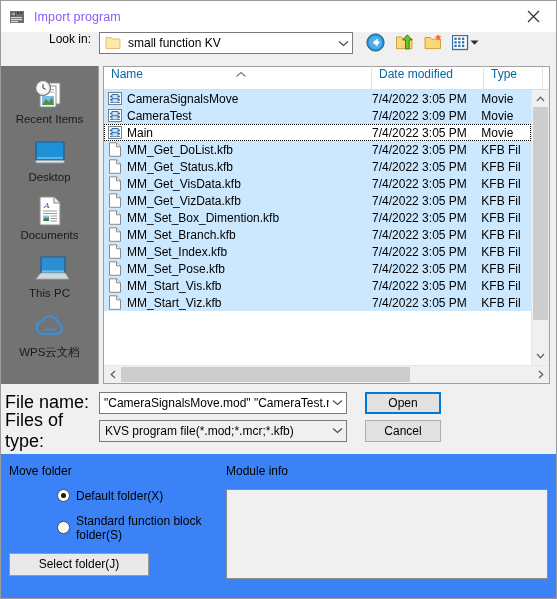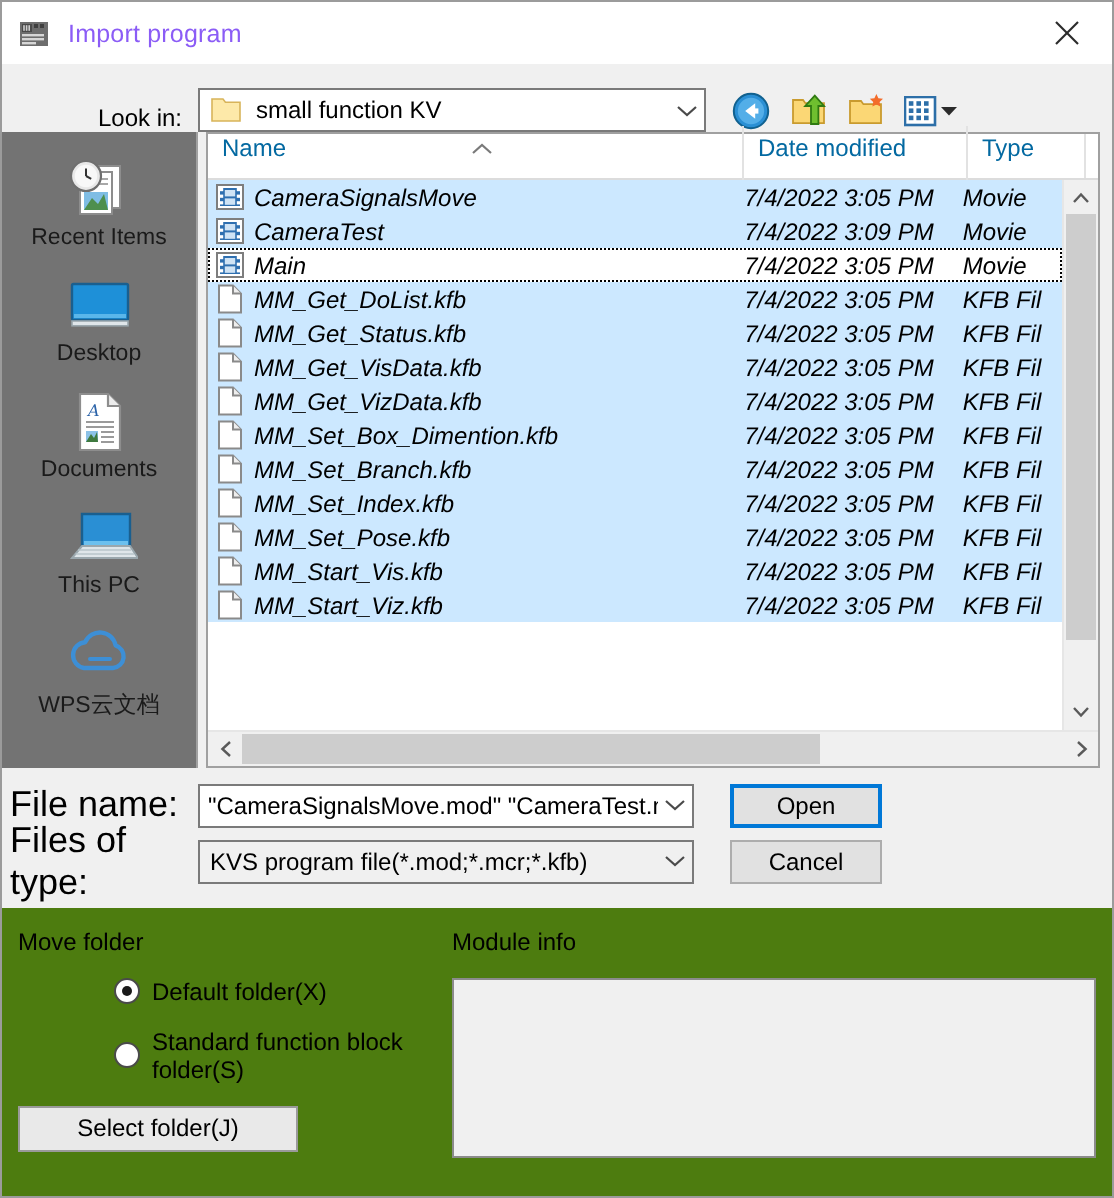--- a/index.html
+++ b/index.html
@@ -58,21 +58,21 @@
     display: flex; align-items: center; justify-content: center;
     cursor: default;
   }
   #close-btn svg { display:block; }
 
   
   #lookin-bar {
     height: 34px;
     flex: 0 0 auto;
     display: flex;
-    align-items: flex-end;
+    align-items: flex-start;
     padding: 0 8px 0 0;
     background: #f0f0f0;
   }
   #lookin-label {
     width: 98px;
     text-align: right;
     padding-right: 8px;
     font-size: 12px;
     color: #000;
     box-sizing: border-box;
@@ -218,21 +218,20 @@
   #rows-viewport {
     flex: 1 1 auto;
     display: flex;
     min-height: 0;
   }
   #rows {
     flex: 1 1 auto;
     overflow: hidden;
     position: relative;
     min-width: 0;
-    font-style: italic;
   }
   .row {
     height: 17px;
     display: flex;
     align-items: center;
     font-size: 12px;
     color: #000;
     box-sizing: border-box;
     white-space: nowrap;
     cursor: default;
@@ -374,21 +373,21 @@
     cursor: default;
   }
   .dlgbtn.default {
     border: 2px solid #0078d7;
     background: #e1e1e1;
   }
 
   
   #bottom {
     flex: 1 1 auto;
-    background: #4d7c0f;
+    background: #3b82f6;
     display: flex;
     padding: 10px 0 0 0;
     min-height: 0;
   }
   #movefolder {
     width: 225px;
     flex: 0 0 auto;
     padding-left: 8px;
     box-sizing: border-box;
   }

